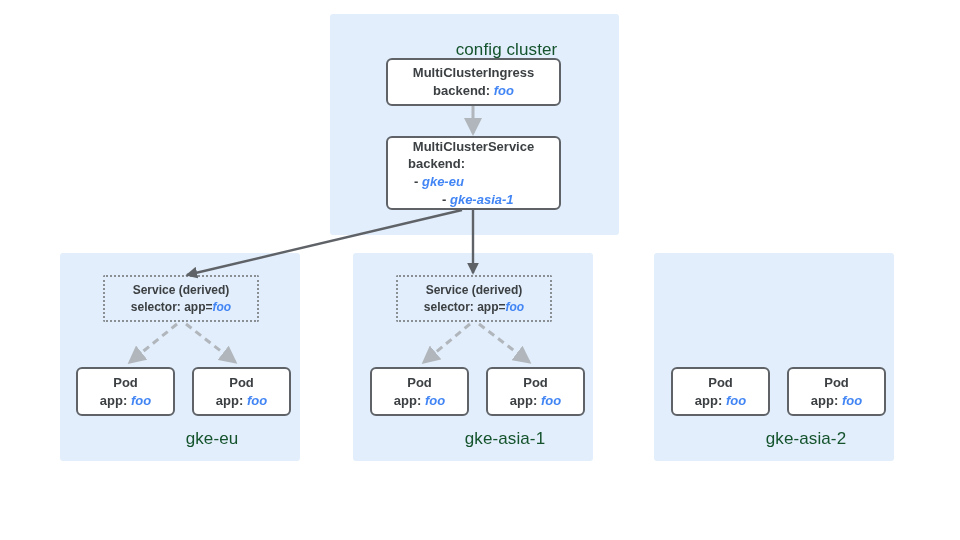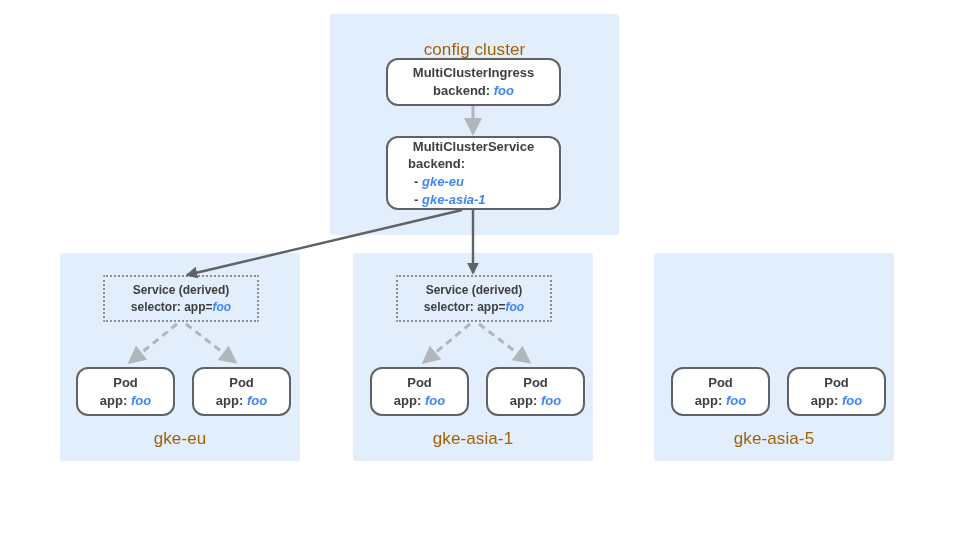--- a/index.html
+++ b/index.html
@@ -24,33 +24,34 @@
   
   .panel {
     position: absolute;
     background: #e2eefb;
     border-radius: 3px;
   }
   .panel-title {
     position: absolute;
     width: 100%;
     text-align: center;
-    color: #a16207;
+    color: #14532d;
     font-size: 17px;
     font-weight: 400;
     letter-spacing: 0.1px;
     white-space: nowrap;
+    padding-left: 32px;
   }
 
   
   .box {
     position: absolute;
     background: #ffffff;
     border: 2px solid #5f6368;
-    border-radius: 12px;
+    border-radius: 6px;
     box-sizing: border-box;
     display: flex;
     flex-direction: column;
     align-items: center;
     justify-content: center;
     color: #3c4043;
     font-size: 13px;
     font-weight: bold;
     line-height: 1.35;
   }
@@ -103,21 +104,21 @@
     </div>
   </div>
 
   <div class="box" style="left:386px; top:136px; width:175px; height:74px; padding:0 20px; align-items:stretch; justify-content:center;">
     <div class="line" style="text-align:center;">MultiClusterService</div>
     <div class="line left">backend:</div>
     <div class="line left" style="padding-left:6px;">
       <span>-</span>
       <span class="blue">gke-eu</span>
     </div>
-    <div class="line left" style="padding-left:6px;">
+    <div class="line left" style="padding-left:6px;margin-left:28px;">
       <span>-</span>
       <span class="blue">gke-asia-1</span>
     </div>
   </div>
 
   <div class="panel" style="left:60px; top:253px; width:240px; height:208px;">
     <div class="panel-title" style="bottom:12px;">gke-eu</div>
   </div>
 
   <div class="dotted-box" style="left:103px; top:275px; width:156px; height:47px;">
@@ -164,21 +165,21 @@
 
   <div class="box" style="left:486px; top:367px; width:99px; height:49px;">
     <div class="line">Pod</div>
     <div class="line">
       <span>app:</span>
       <span class="blue">foo</span>
     </div>
   </div>
 
   <div class="panel" style="left:654px; top:253px; width:240px; height:208px;">
-    <div class="panel-title" style="bottom:12px;">gke-asia-5</div>
+    <div class="panel-title" style="bottom:12px;">gke-asia-2</div>
   </div>
 
   <div class="box" style="left:671px; top:367px; width:99px; height:49px;">
     <div class="line">Pod</div>
     <div class="line">
       <span>app:</span>
       <span class="blue">foo</span>
     </div>
   </div>
 

